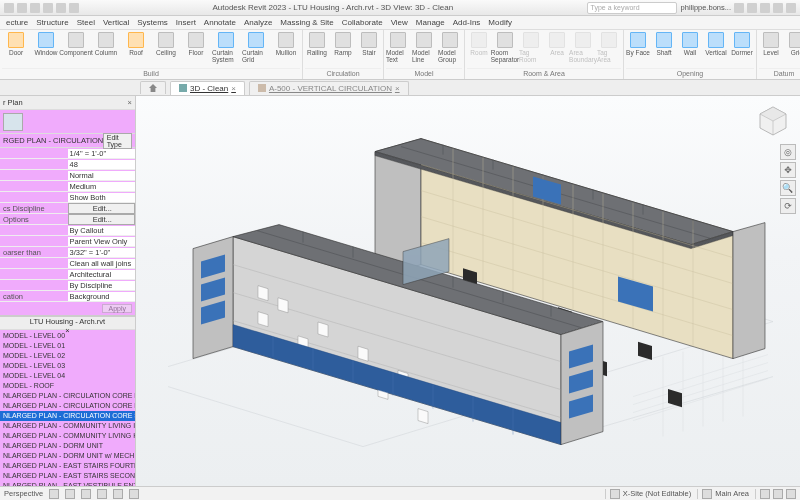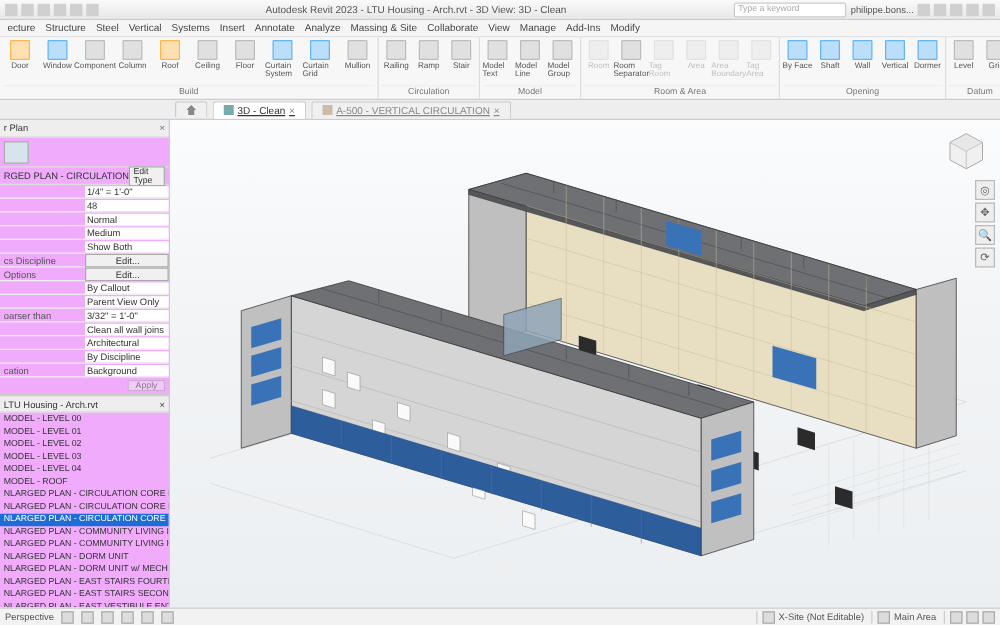--- a/index.html
+++ b/index.html
@@ -36,21 +36,21 @@
 .props-thumb .timg { width:20px; height:18px; background:#d7e4ec; border:1px solid #aaa; margin-right:3px;}
 .props-type { height:14px; display:flex; padding:0 3px; align-items:center; justify-content:space-between; border-bottom:1px solid #ddd;}
 .props-type .editbtn { border:1px solid #aaa; padding:0 3px; background:#f0f0f0; cursor:pointer; font-size:7px;}
 .pgrid { flex: 0 0 auto; }
 .prow { display:flex; border-bottom:1px solid #eee; height:11px; align-items:center; }
 .prow .pk { width:50%; padding-left:3px; color:#555; overflow:hidden; white-space:nowrap;}
 .prow .pv { width:50%; padding-left:2px; background:#fff; overflow:hidden; white-space:nowrap;}
 .prow .pv.btn { background:#f0f0f0; border:1px solid #aaa; text-align:center; cursor:pointer;}
 .apply-row { height:14px; display:flex; justify-content:flex-end; align-items:center; padding:0 3px; border-bottom:1px solid #ccc;}
 .apply-row .applybtn{ border:1px solid #aaa; background:#eee; padding:0 5px; font-size:7px; opacity:0.5;}
-.browser-header { height:14px; background:#eee; padding:0 3px; display:flex; align-items:center; justify-content:space-between; border-top:1px solid #ccc; border-bottom:1px solid #ddd;}
+.browser-header { height:14px; background:#eee; padding:0 3px; display:flex; align-items:center; justify-content:space-between; border-top:1px solid #ccc; border-bottom:1px solid #ddd;flex-direction:column;}
 .browser-list { flex:1; overflow:hidden; font-size:7px; line-height:10px; padding:1px 0;}
 .browser-list .bitem { padding:0 3px; white-space:nowrap; overflow:hidden; cursor:pointer;}
 .browser-list .bitem.selected { background:#1e6dd6; color:#fff;}
 .viewport { flex:1; position:relative; background: linear-gradient(180deg,#fbfcfd 0%, #f2f4f6 40%, #eceff1 100%); overflow:hidden;}
 .viewcube { position:absolute; top:8px; right:10px; width:34px; height:34px; }
 .viewcube svg { width:100%; height:100%; }
 .navbar { position:absolute; top:48px; right:4px; width:16px; }
 .navbtn { width:16px; height:16px; background:#eee; border:1px solid #bbb; margin-bottom:2px; cursor:pointer; display:flex; align-items:center; justify-content:center; font-size:9px; color:#666;}
 .statusbar { position:absolute; left:0; right:0; bottom:0; height:14px; background:#f2f2f2; border-top:1px solid #ccc; display:flex; align-items:center; font-size:7.5px; color:#555; padding:0 4px; gap:6px;margin-top:35px;}
 .statusbar .spacer{flex:1;}

